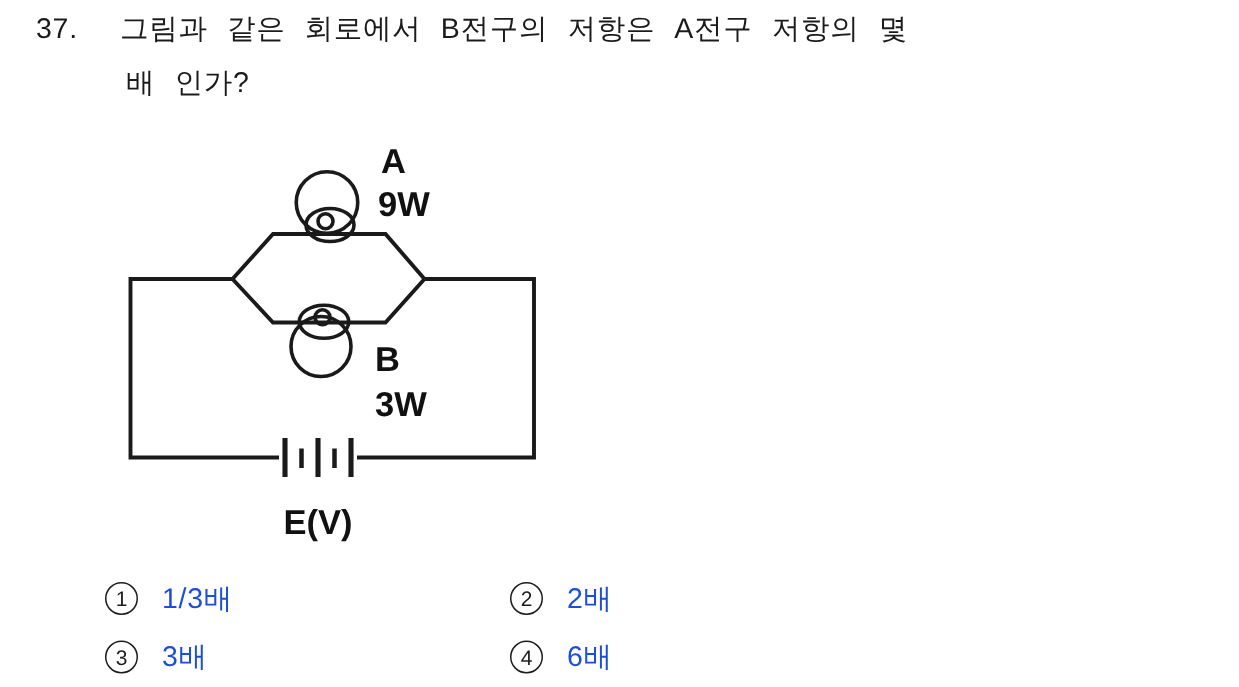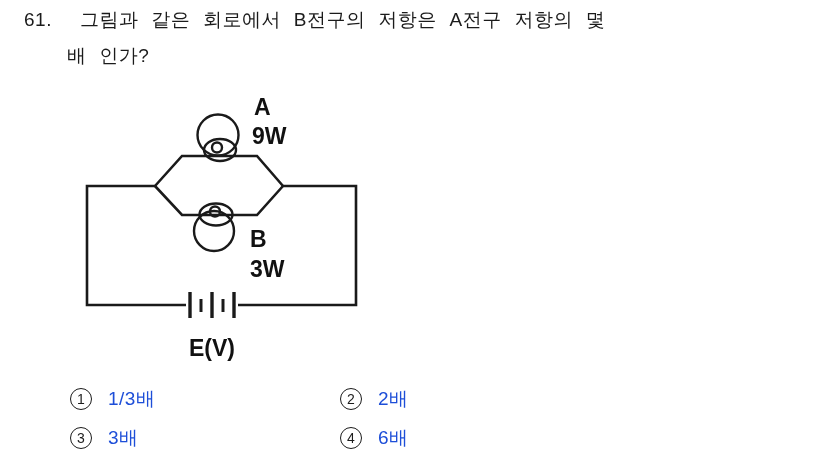--- a/index.html
+++ b/index.html
@@ -30,21 +30,21 @@
   .q-line1 {
     white-space: nowrap;
     word-spacing: 7px;
   }
   .q-number {
     display: inline-block;
     width: 56px;
     word-spacing: normal;
   }
   .q-line2 {
-    margin-left: 43px;
+    margin-left: 60px;
     margin-top: 9px;
     white-space: nowrap;
     word-spacing: 7px;
   }
 
   
   .circuit-svg {
     position: absolute;
     left: 0;
     top: 0;
@@ -103,21 +103,21 @@
     white-space: nowrap;
   }
 </style>
 </head>
 <body>
 
 <div id="page">
 
   <div class="question">
     <div class="q-line1">
-      <span class="q-number">61.</span><span>그림과 같은 회로에서 B전구의 저항은 A전구 저항의 몇</span>
+      <span class="q-number">37.</span><span>그림과 같은 회로에서 B전구의 저항은 A전구 저항의 몇</span>
     </div>
     <div class="q-line2">배 인가?</div>
   </div>
 
   <svg class="circuit-svg" width="826" height="458" viewBox="0 0 826 458">
 
     <g>
       <path class="wire" d="M155,186 H87 V305 H186"></path>
       <path class="wire" d="M283,186 H356 V305 H238"></path>
 

